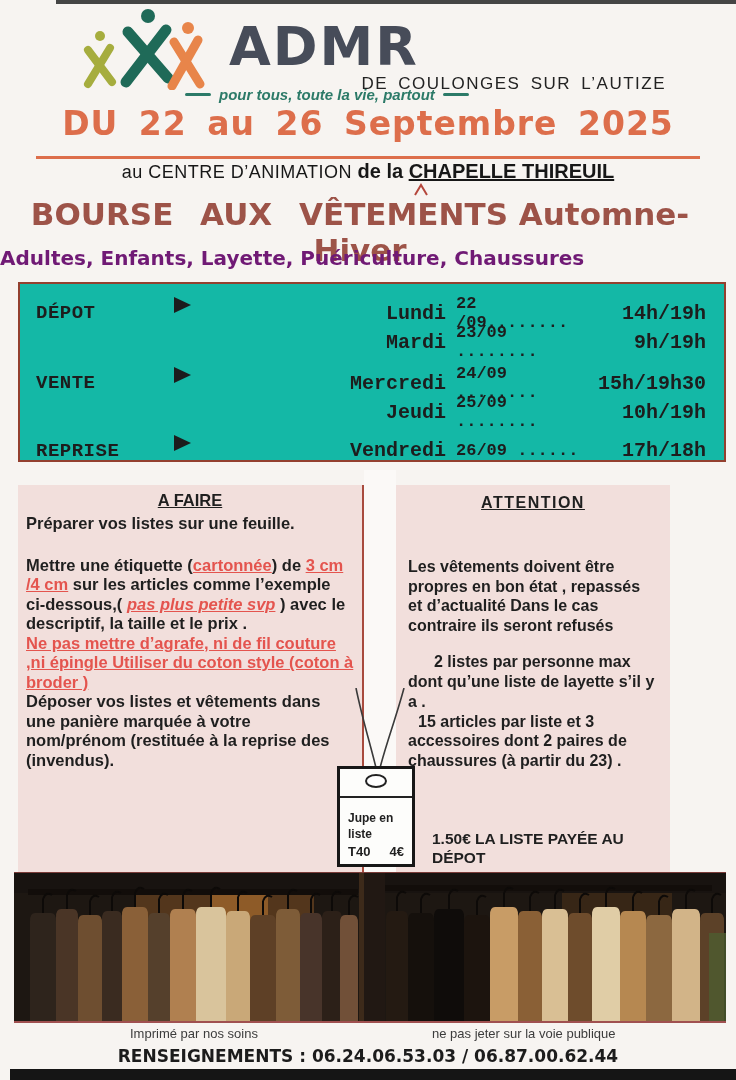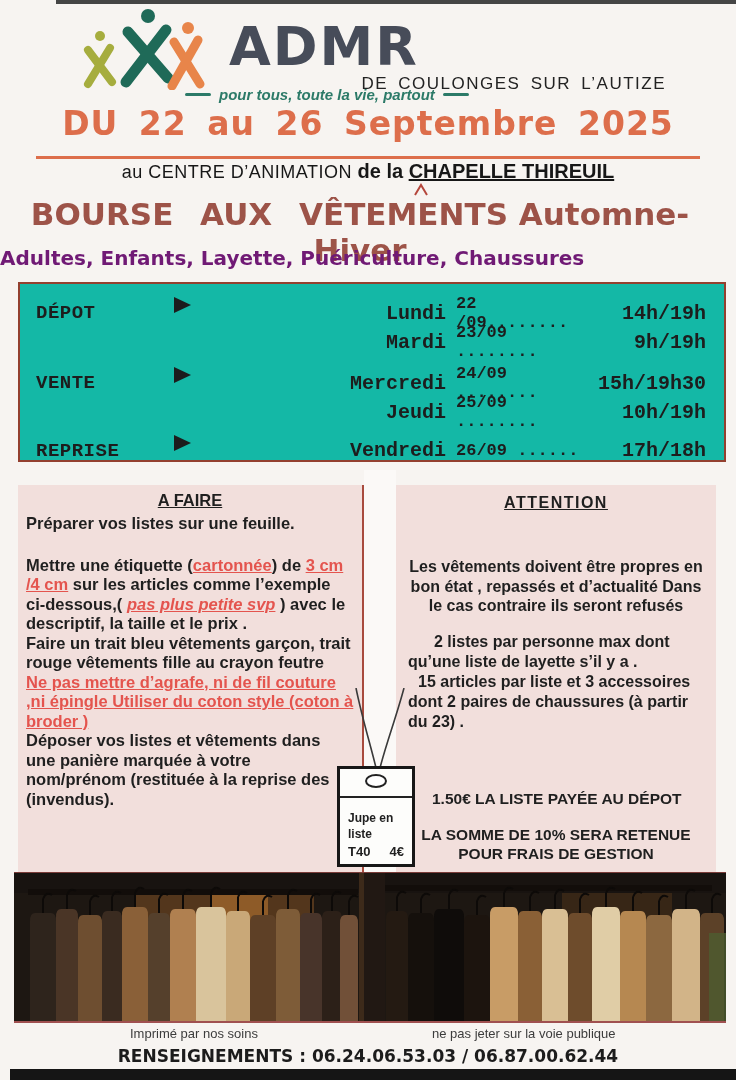--- a/index.html
+++ b/index.html
@@ -39,31 +39,31 @@
   .slabel{font-size:19px;color:#1d1d1d;letter-spacing:.5px;}
   .sday{font-size:20px;text-align:right;color:#1d1d1d;}
   .sdate{font-size:17px;padding-left:10px;color:#1d1d1d;}
   .stime{font-size:20px;text-align:right;color:#1d1d1d;}
   .arrow{position:relative;width:158px;height:3px;background:#1c1c1c;margin-left:28px;}
   .arrow::after{content:'';position:absolute;right:-15px;top:-7px;width:0;height:0;
                 border-left:17px solid #1c1c1c;border-top:8px solid transparent;border-bottom:8px solid transparent;}
   
   .panel{position:absolute;top:485px;height:402px;background:#f2dfdc;box-sizing:border-box;}
   .panel.left{left:18px;width:346px;border-right:2px solid #a84b3e;padding:6px 8px 4px 8px;}
-  .panel.right{left:396px;width:320px;padding:8px 12px;}
+  .panel.right{left:396px;width:274px;padding:8px 12px;}
   .gutter{position:absolute;left:364px;top:470px;width:32px;height:402px;background:#fbf9f7;}
   .ptitle{text-align:center;font-weight:bold;text-decoration:underline;font-size:19px;margin:2px 0 0 0;}
   .panel.right .ptitle{letter-spacing:1.5px;}
   .panel p{margin:0;font-weight:bold;}
   .panel.left p{font-size:16.5px;line-height:1.18;}
   .panel.right p{font-size:16px;line-height:1.24;}
   .red{color:#e4544e;} .u{text-decoration:underline;} .it{font-style:italic;}
   .lp1{margin-top:4px !important;}
   .lp2{margin-top:22px !important;}
-  .rp1{margin-top:44px !important;text-align:center;}
+  .rp1{margin-top:44px !important;}
   .rp2{margin-top:16px !important;text-indent:26px;}
   .rp3{text-indent:10px;}
   .rp4{margin:58px 0 0 24px !important;font-size:15.5px !important;}
   .rp5{margin:16px 0 0 0 !important;text-align:center;font-size:15.5px !important;}
   
   .string-svg{position:absolute;left:348px;top:688px;z-index:4;}
   .tag{position:absolute;left:337px;top:766px;width:78px;height:101px;background:#fdfdfb;
        border:3px solid #171717;box-sizing:border-box;z-index:5;}
   .tag-hole{position:absolute;top:5px;left:50%;transform:translateX(-50%);width:22px;height:14px;
             border:2px solid #222;border-radius:50%;background:#fff;box-sizing:border-box;}
@@ -161,21 +161,20 @@
       <span class="sday">Vendredi</span>
       <span class="sdate">26/09 ......</span>
       <span class="stime">17h/18h</span>
     </div>
   </div>
 
   <div class="panel left">
     <p class="ptitle">A FAIRE</p>
     <p class="lp1">Préparer vos listes sur une feuille.</p>
     <p class="lp2"><span>Mettre une étiquette (</span><span class="red u">cartonnée</span><span>) de </span><span class="red u">3 cm /4 cm</span><span> sur les articles comme l’exemple ci-dessous,( </span><span class="red u it">pas plus petite svp</span><span> ) avec le descriptif, la taille et le prix .</span></p>
-    <p>Faire un trait bleu vêtements garçon, trait rouge vêtements fille au crayon feutre</p>
     <p class="red u">Ne pas mettre d’agrafe, ni de fil couture ,ni épingle Utiliser du coton style (coton à broder )</p>
     <p>Déposer vos listes et vêtements dans une panière marquée à votre nom/prénom (restituée à la reprise des (invendus).</p>
   </div>
 
   <div class="gutter"></div>
 
   <div class="panel right">
     <p class="ptitle">ATTENTION</p>
     <p class="rp1">Les vêtements doivent être propres en bon état , repassés et d’actualité  Dans le cas contraire ils seront refusés</p>
     <p class="rp2">2 listes par personne max dont qu’une liste de layette s’il y a .</p>

